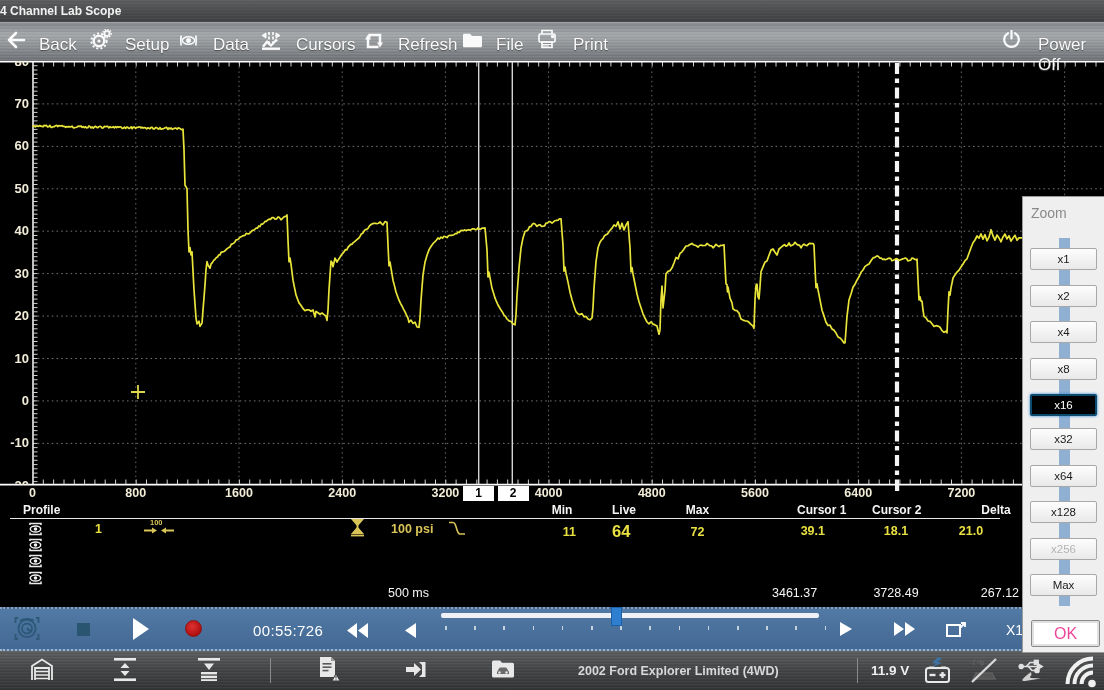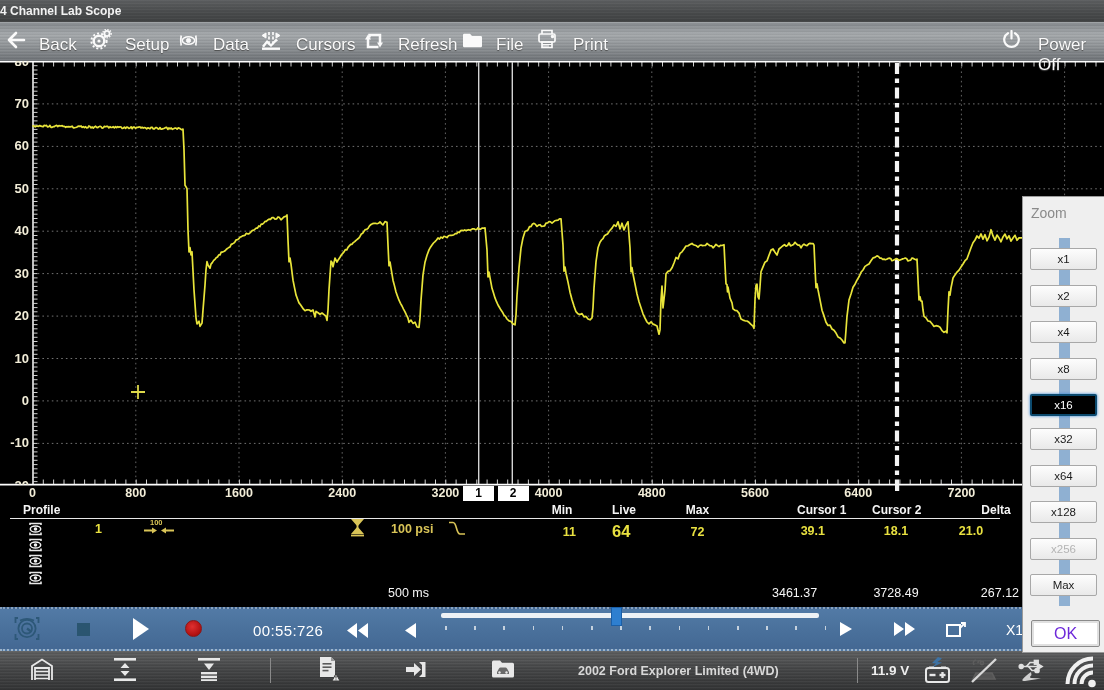--- a/index.html
+++ b/index.html
@@ -19,21 +19,21 @@
 .stick{position:absolute;top:17px;width:1.5px;height:3.5px;background:#c6d2de}
 .bottombar{position:absolute;left:0;top:651px;width:1104px;height:39px;background:repeating-linear-gradient(180deg,rgba(255,255,255,.04) 0 1px,rgba(0,0,0,0) 1px 2px,rgba(0,0,0,.06) 2px 3px),linear-gradient(#5e5f60,#454647 45%,#333435)}
 .bbdiv{position:absolute;top:7px;width:1px;height:25px;background:#8a8a8a}
 .bbtxt{position:absolute;color:#d8d8d8;font-size:12.5px;font-weight:bold}
 .zoompanel{position:absolute;left:1022px;top:196px;width:82px;height:457px;background:#efefef;border:1px solid #9a9a9a;border-right:none}
 .ztitle{position:absolute;left:8px;top:8px;color:#8a8a8a;font-size:14px}
 .ztrack{position:absolute;left:36px;top:41px;width:11px;height:368px;background:#8fb0d2}
 .zbtn{position:absolute;left:7px;width:67px;height:22px;background:linear-gradient(#fdfdfd,#e9e9e9);border:1px solid #a8a8a8;border-radius:2px;color:#1a1a1a;font-size:11.5px;text-align:center;line-height:21px}
 .zbtn.sel{background:#000;color:#fff;border:2px solid #0c4a6e;line-height:19px;box-shadow:0 0 3px #2a7fd4}
 .zbtn.dis{color:#b4b4b4}
-.zok{position:absolute;left:8px;top:423px;width:69px;height:27px;background:#fff;border:1px solid #8a8a8a;border-radius:2px;box-shadow:inset 0 0 0 2px #e0e0e0;color:#6d28d9;font-size:16px;text-align:center;line-height:26px}
+.zok{position:absolute;left:8px;top:423px;width:69px;height:27px;background:#fff;border:1px solid #8a8a8a;border-radius:2px;box-shadow:inset 0 0 0 2px #e0e0e0;color:#ec4899;font-size:16px;text-align:center;line-height:26px}
 </style></head><body>
 <div id="app">
 <div class="titlebar">4 Channel Lab Scope</div>
 <div class="toolbar">
 <svg class="tbico" style="left:6px;top:8px" width="20" height="18" viewBox="0 0 20 18">
         <path d="M10 2 L3 9 L10 16 M3 9 H18" stroke="#fafafa" stroke-width="2.6" fill="none" stroke-linecap="round" stroke-linejoin="round"></path>
       </svg>
 <div class="tbtxt" style="left:39px">Back</div>
 <svg class="tbico" style="left:90px;top:6px" width="22" height="21" viewBox="0 0 22 21">
         <g stroke="#fafafa" fill="none">

